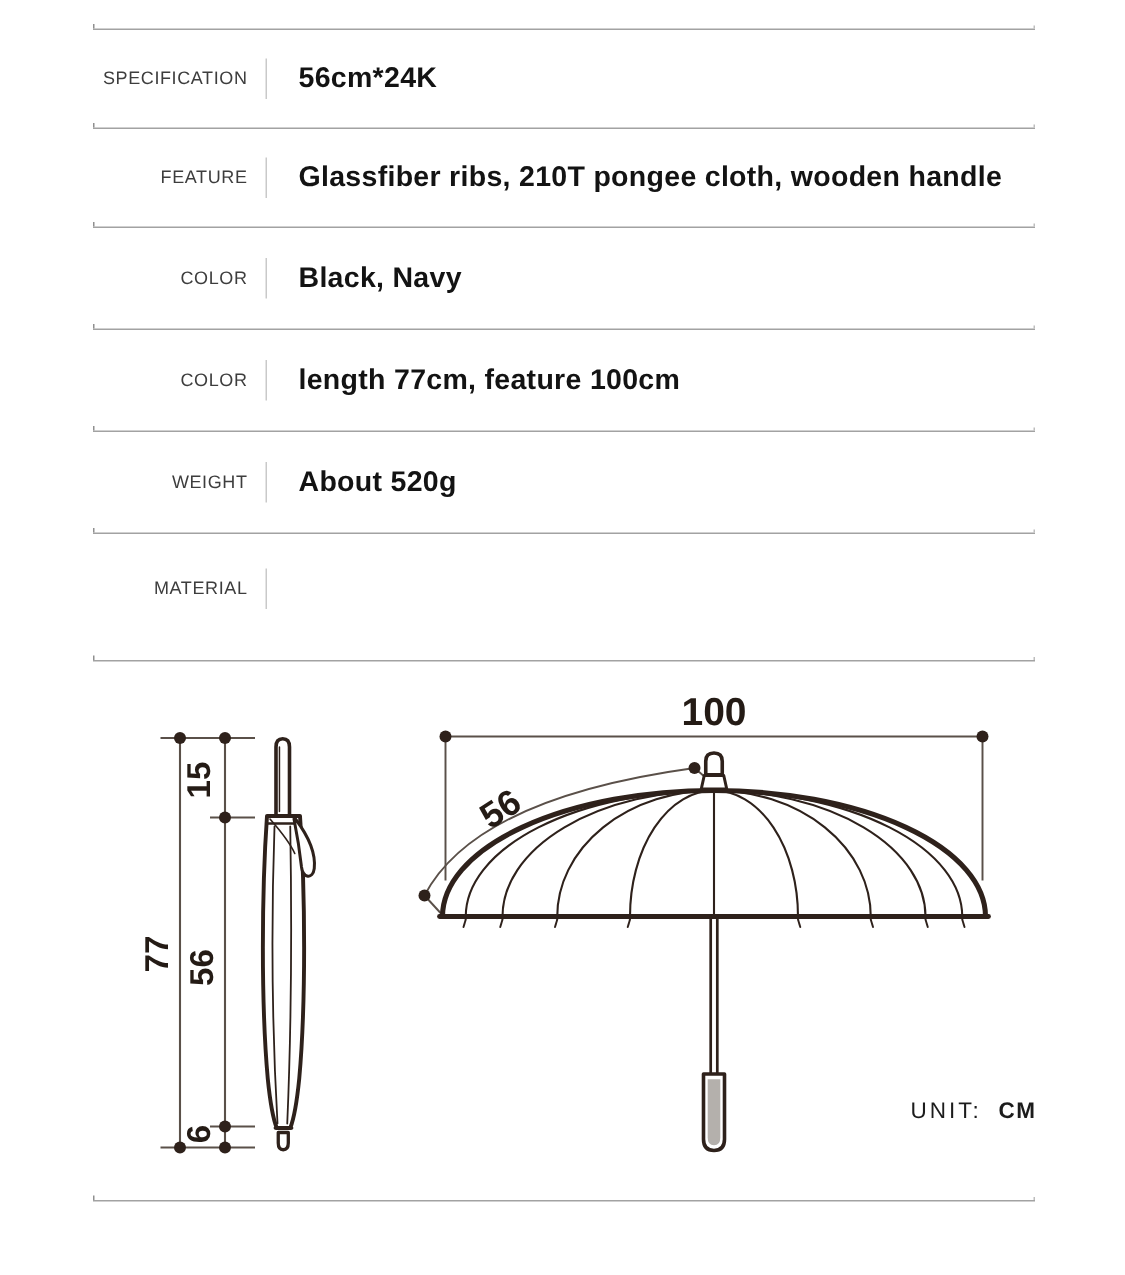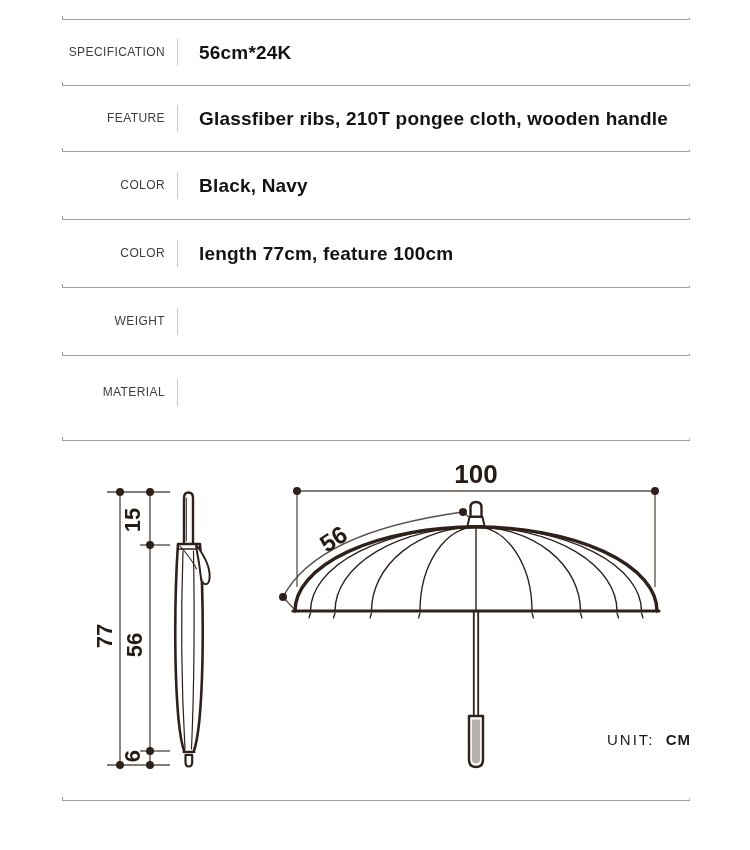--- a/index.html
+++ b/index.html
@@ -69,20 +69,21 @@
   <div class="spec-row pad-b">
     <div class="spec-label">COLOR</div>
     <div class="spec-divider"></div>
     <div class="spec-value">length 77cm, feature 100cm</div>
   </div>
   <div class="rule"></div>
 
   <div class="spec-row pad-b">
     <div class="spec-label">WEIGHT</div>
     <div class="spec-divider"></div>
+    <div class="spec-value">About 520g</div>
   </div>
   <div class="rule"></div>
 
   <div class="spec-row pad-c">
     <div class="spec-label">MATERIAL</div>
     <div class="spec-divider"></div>
     <div>
     </div>
   </div>
   <div class="rule"></div>

